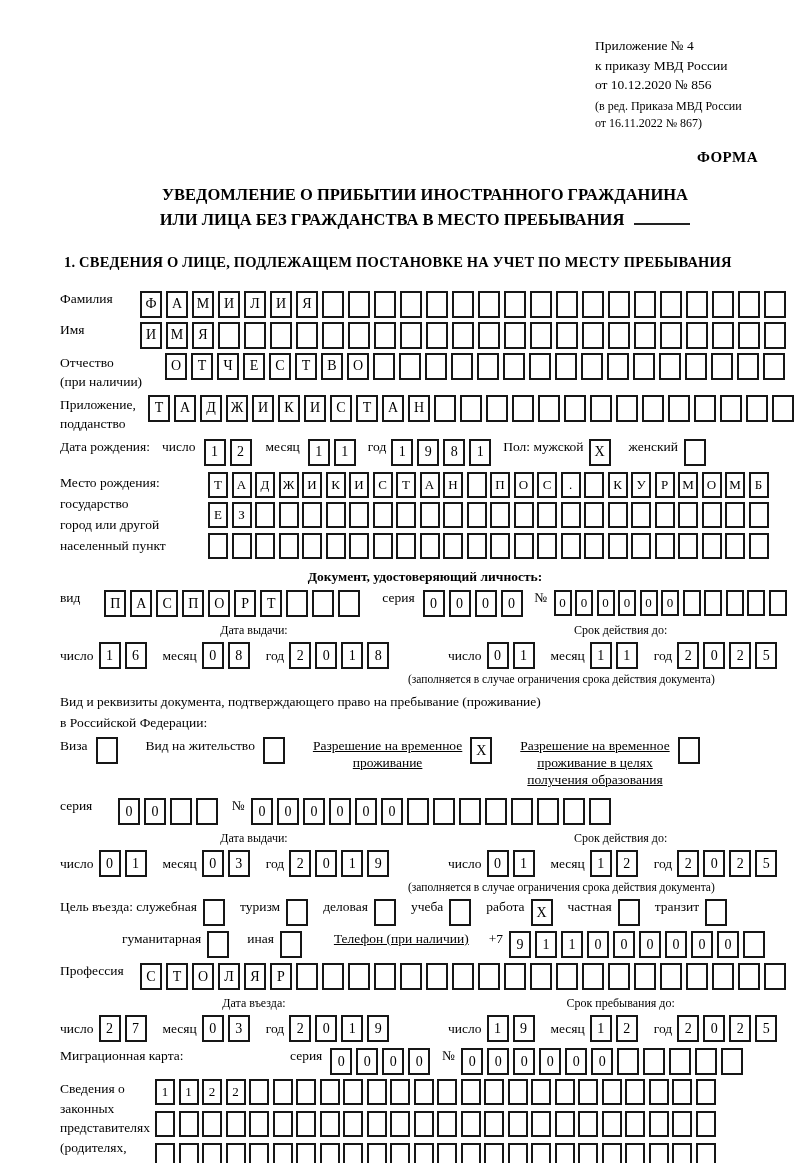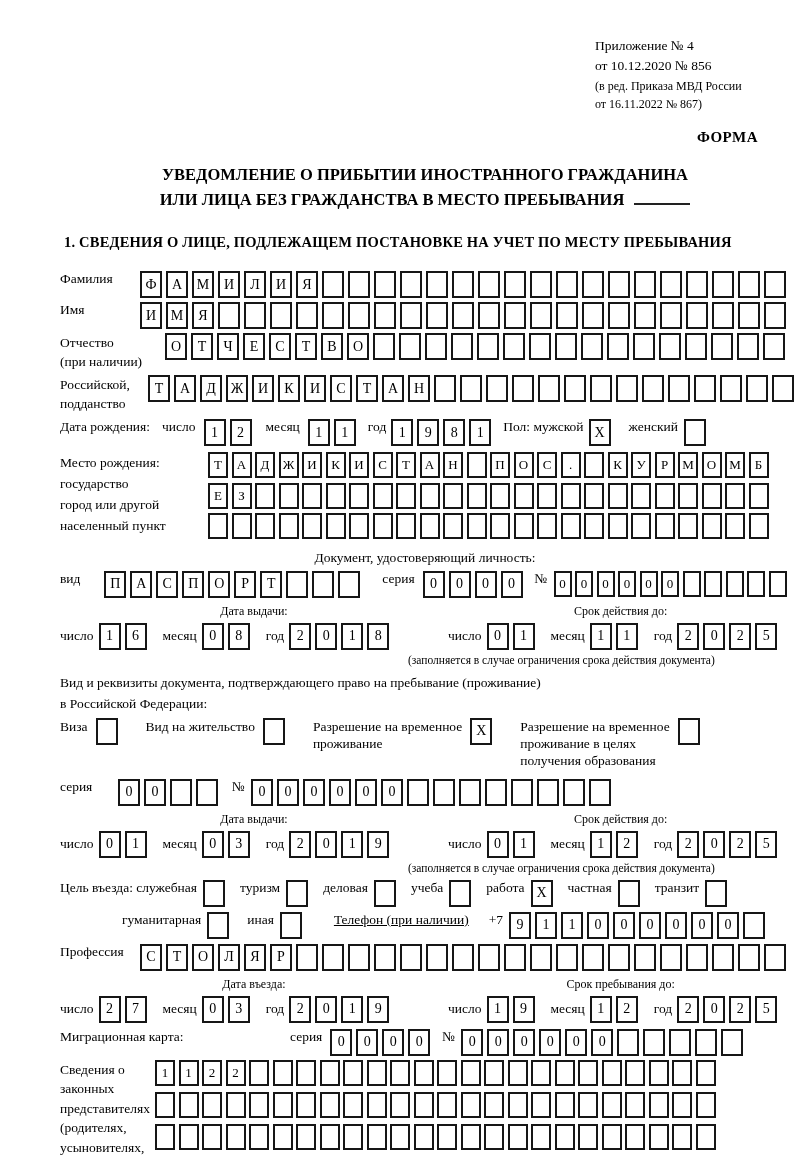--- a/index.html
+++ b/index.html
@@ -31,53 +31,54 @@
   .cells { display: flex; flex: none; }
   .cell {
     flex: none; width: 22px; height: 27px; border: 2px solid #161616;
     margin-right: 4px; display: flex; align-items: center; justify-content: center;
     font-size: 14px; background: #fff;
   }
   .cells.sm .cell { width: 20px; height: 26px; margin-right: 3.5px; font-size: 13px; }
   .cells.xs .cell { width: 18px; height: 26px; margin-right: 3.5px; font-size: 13px; }
   .stack .cells { margin-bottom: 4.5px; }
 
-  .doc-head { text-align: center; font-weight: normal; font-size: 13.5px; margin: 6px 0 5px 0; }
+  .doc-head { text-align: center; font-weight: bold; font-size: 13.5px; margin: 6px 0 5px 0; }
 
   
   .dg { display: flex; align-items: center; }
   .dg .lbl { margin-right: 5px; }
   .dg .cells { margin-right: 12px; }
   .dates { display: flex; margin-bottom: 6px; }
   .dates .col.left { width: 388px; flex: none; }
   .dates .head { text-align: center; font-size: 12px; margin-bottom: 4px; }
   .dates .note { font-size: 11.5px; white-space: nowrap; margin-top: 4px; transform: translateX(-40px); }
 
   .intro { font-size: 13.5px; line-height: 21px; margin: 4px 0 4px 0; }
 
   
   .cbxrow { display: flex; align-items: flex-start; margin: 4px 0 10px 0; }
   .cbx-label { font-size: 13.5px; line-height: 17px; }
-  .cbx-label.center { text-align: left; }
+  .cbx-label.center { text-align: center; text-decoration: underline; }
   .cbxrow .cells { margin: 0 24px 0 8px; }
   .cbxrow .cells:last-child { margin-right: 0; }
 
   .purpose .lbl { margin-right: 6px; }
   .purpose .cells { margin-right: 11px; }
   .purpose .cells:last-child { margin-right: 0; }
 
   .guardians { display: flex; align-items: flex-start; margin-top: 2px; }
 </style>
 </head>
 <body>
 
 <div class="page">
 
   <div class="appendix">
     <div>Приложение № 4</div>
+    <div>к приказу МВД России</div>
     <div>от 10.12.2020 № 856</div>
     <div class="sub">
       <div>(в ред. Приказа МВД России</div>
       <div>от 16.11.2022 № 867)</div>
     </div>
   </div>
 
   <div class="forma">ФОРМА</div>
 
   <div class="title">
@@ -177,21 +178,21 @@
         <span class="cell"></span>
         <span class="cell"></span>
         <span class="cell"></span>
         <span class="cell"></span>
         <span class="cell"></span>
       </span>
   </div>
 
   <div class="frow top">
     <div class="lcol w88">
-      <div>Российской,</div>
+      <div>Приложение,</div>
       <div>подданство</div>
     </div>
     <span class="cells">
         <span class="cell">Т</span>
         <span class="cell">А</span>
         <span class="cell">Д</span>
         <span class="cell">Ж</span>
         <span class="cell">И</span>
         <span class="cell">К</span>
         <span class="cell">И</span>

